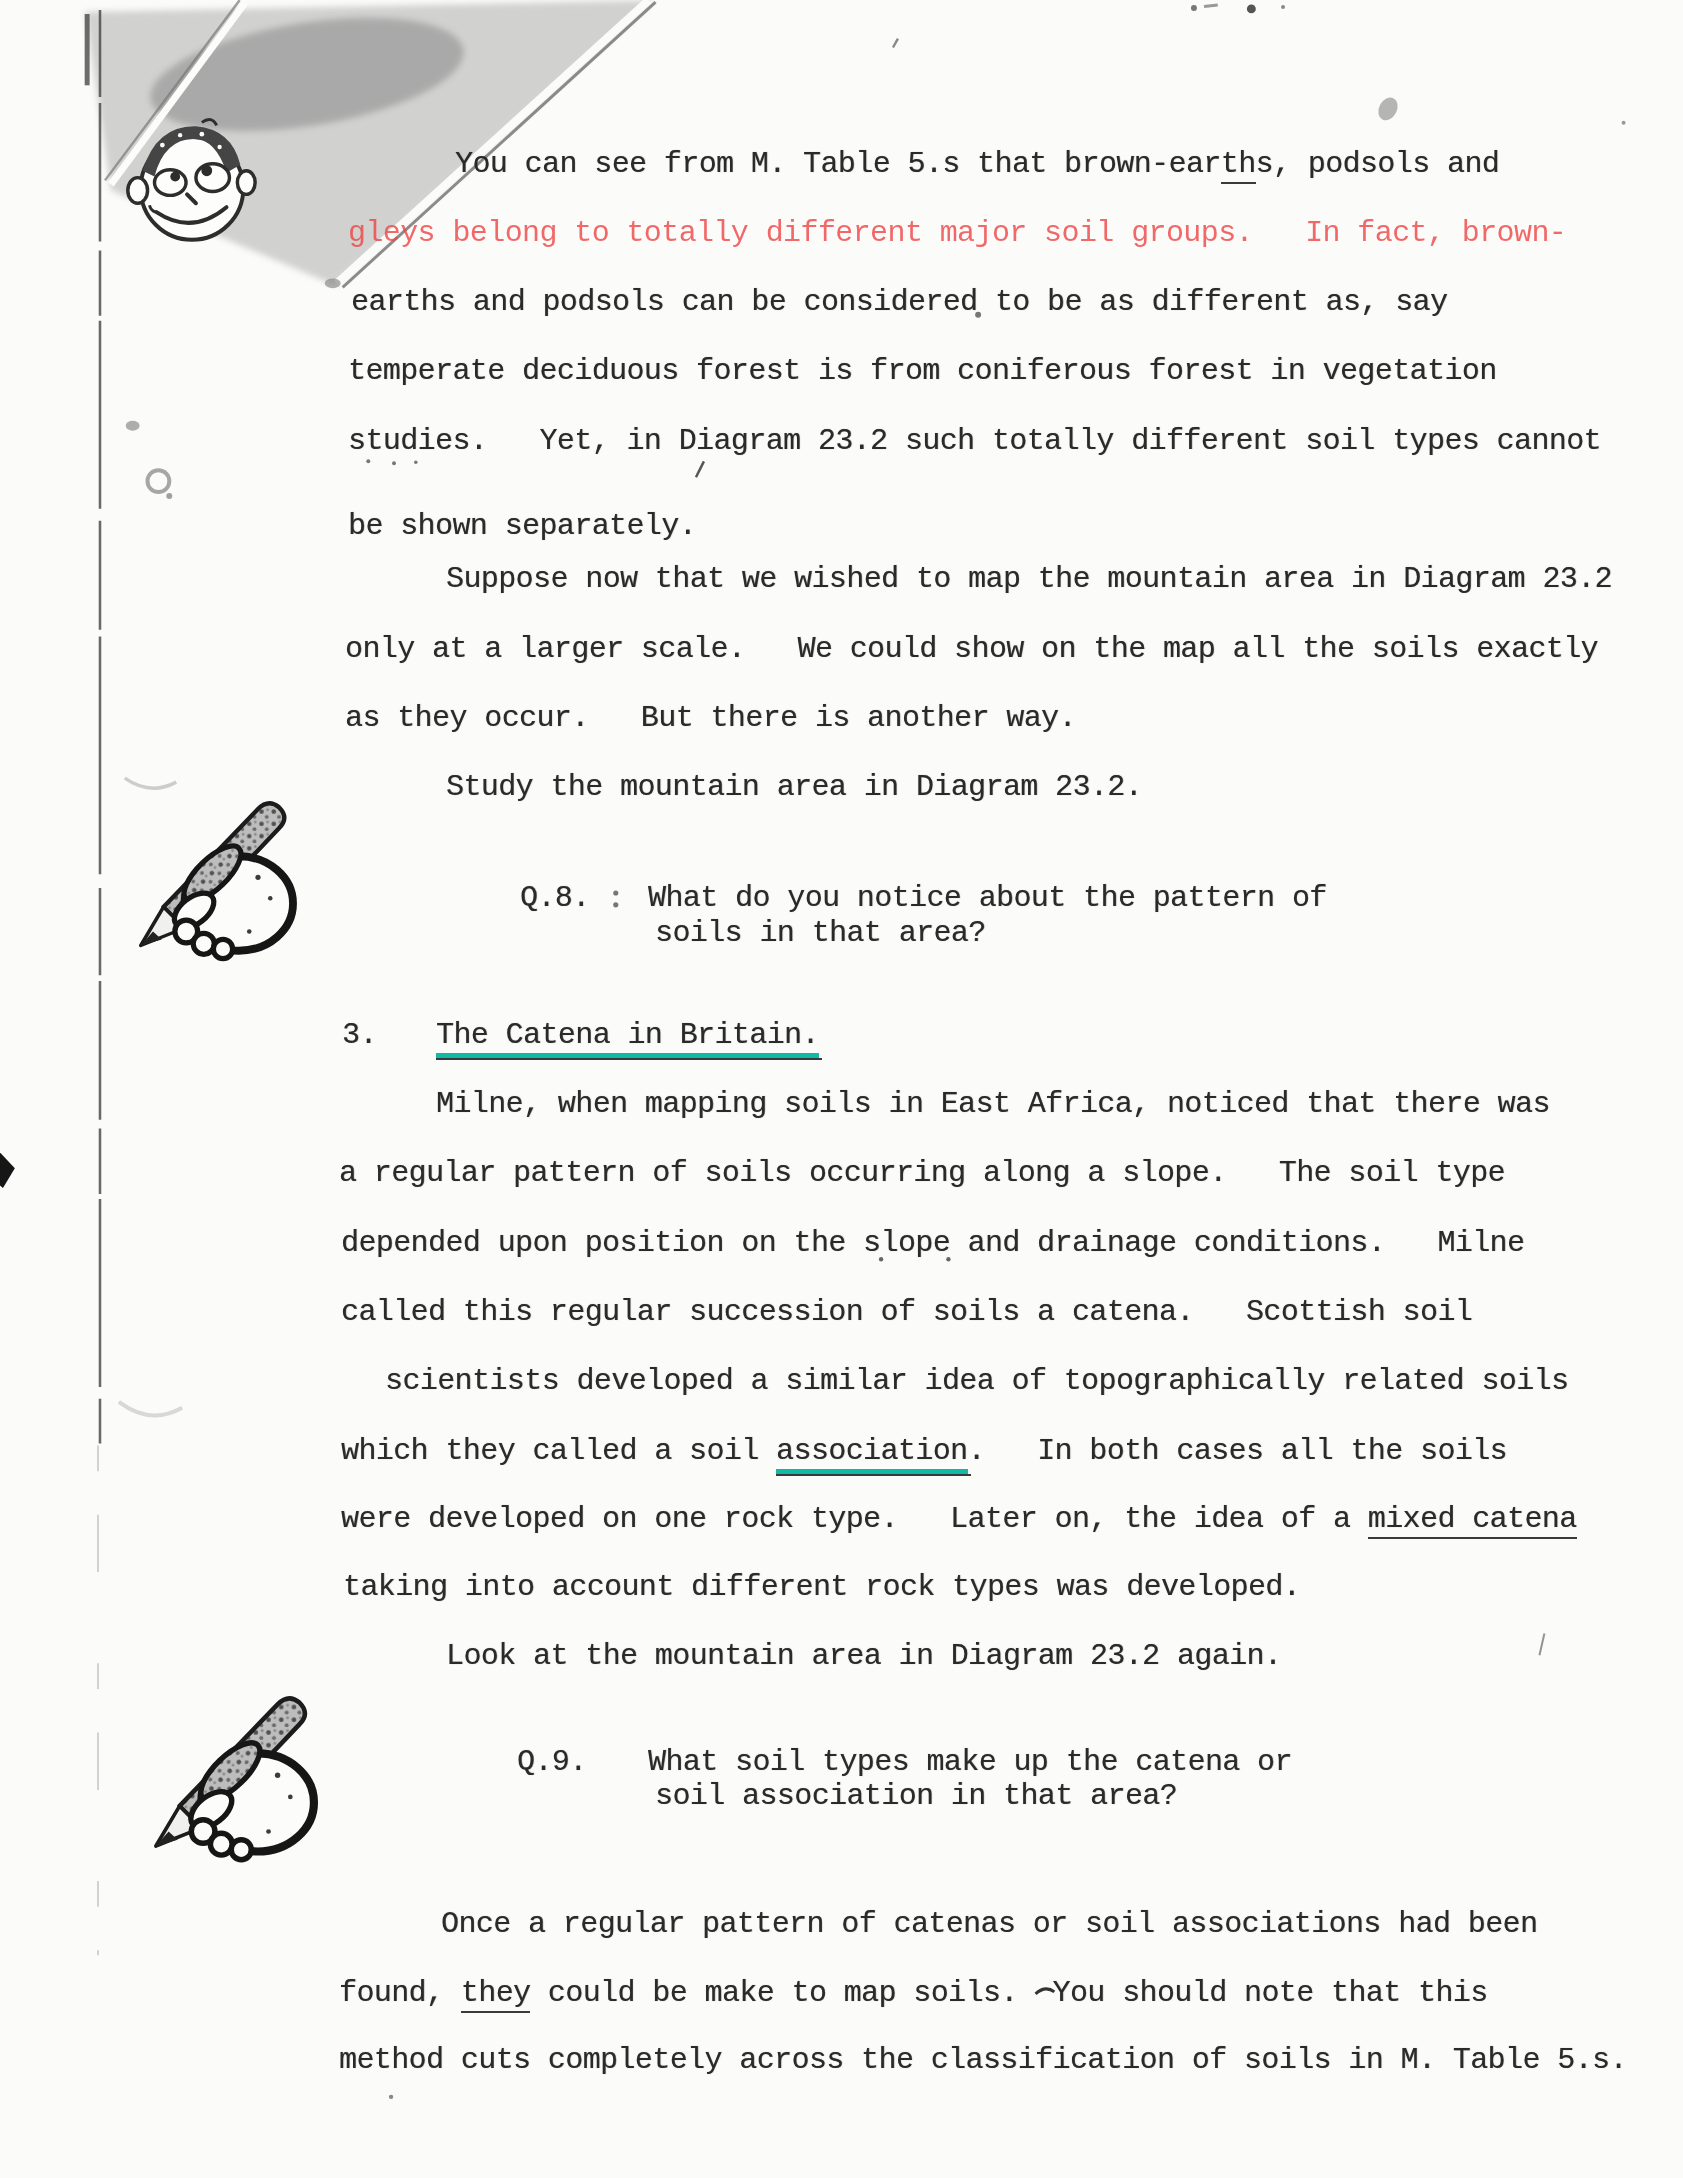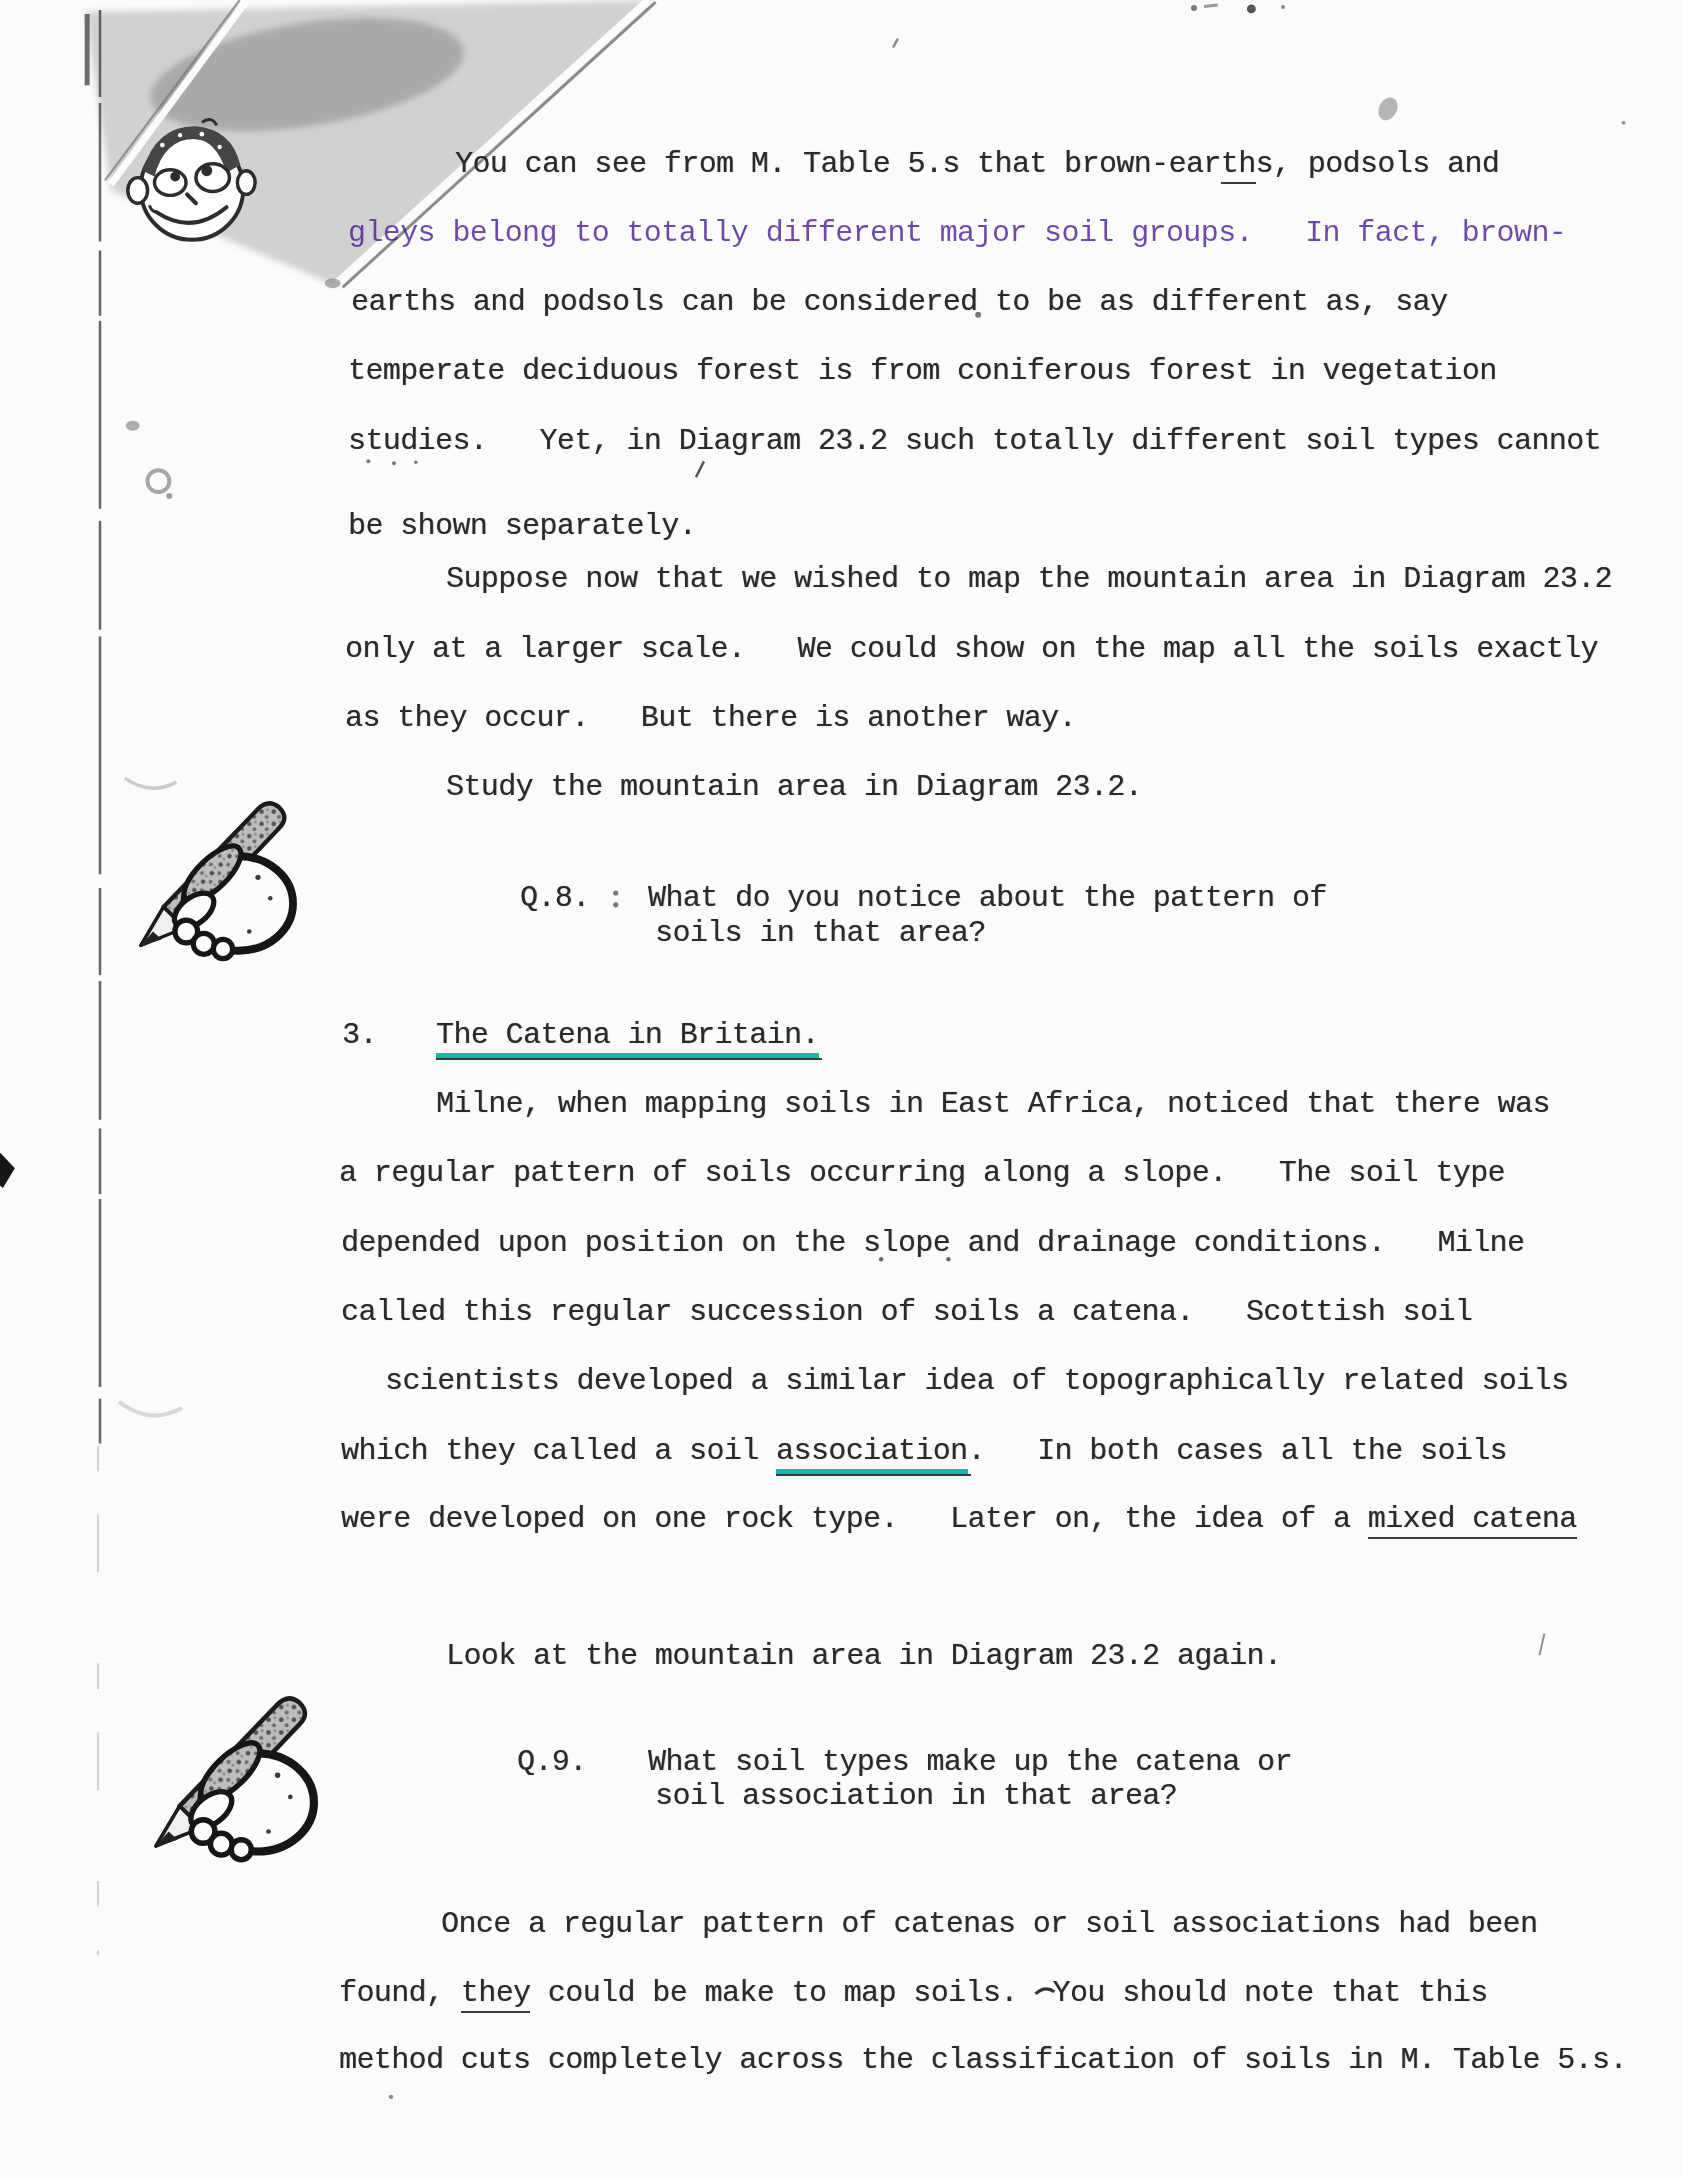--- a/index.html
+++ b/index.html
@@ -11,21 +11,21 @@
   .page{position:absolute;inset:0;}
   .line{
     position:absolute;
     font-size:30px;
     letter-spacing:-0.6px;
     color:#2a2a2a;
     white-space:pre;
     text-shadow:0.4px 0.3px 0.8px rgba(40,40,40,0.55);
   }
   .faded{
-    color:#4c1d95;
+    color:#ef4444;
     opacity:0.8;
     filter:blur(0.4px);
     text-shadow:none;
   }
   .u1{border-bottom:2.5px solid #3a3a3a;padding-bottom:1px;}
   .u2{position:relative;border-bottom:6px solid #14b8a6;padding-bottom:1px;}
   .u2::after{
     content:"";position:absolute;left:0px;right:-3px;bottom:-7px;height:2px;
     background:#3a3a3a;
   }
@@ -160,20 +160,21 @@
   <div class="line" style="left:436px;top:1087px;">Milne, when mapping soils in East Africa, noticed that there was</div>
   <div class="line" style="left:339px;top:1156px;">a regular pattern of soils occurring along a slope.   The soil type</div>
   <div class="line" style="left:341px;top:1226px;text-align:center;">depended upon position on the slope and drainage conditions.   Milne</div>
   <div class="line" style="left:341px;top:1295px;">called this regular succession of soils a catena.   Scottish soil</div>
   <div class="line" style="left:341px;top:1364px;margin-left:44px;">scientists developed a similar idea of topographically related soils</div>
 
   <div class="line" style="left:341px;top:1434px;"><span>which they called a soil </span><span class="u2">association</span><span>.   In both cases all the soils</span></div>
 
   <div class="line" style="left:341px;top:1502px;"><span>were developed on one rock type.   Later on, the idea of a </span><span class="u1">mixed catena</span><span></span></div>
 
+  <div class="line" style="left:343px;top:1570px;">taking into account different rock types was developed.</div>
 
   <div class="line" style="left:446px;top:1639px;">Look at the mountain area in Diagram 23.2 again.</div>
 
   <div class="line" style="left:517px;top:1745px;">Q.9.</div>
   <div class="line" style="left:648px;top:1745px;">What soil types make up the catena or</div>
   <div class="line" style="left:655px;top:1779px;">soil association in that area?</div>
 
   <div class="line" style="left:441px;top:1907px;">Once a regular pattern of catenas or soil associations had been</div>
 
   <div class="line" style="left:339px;top:1976px;"><span>found, </span><span class="u1">they</span><span> could be make to map soils.  You should note that this</span></div>

